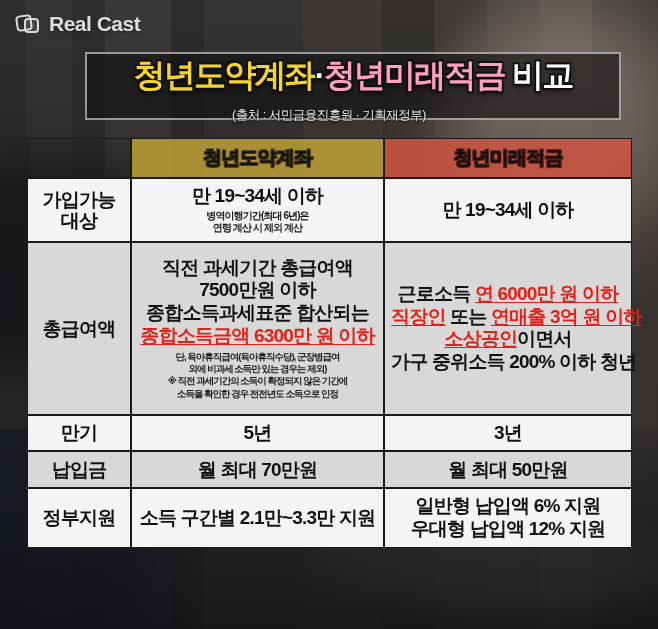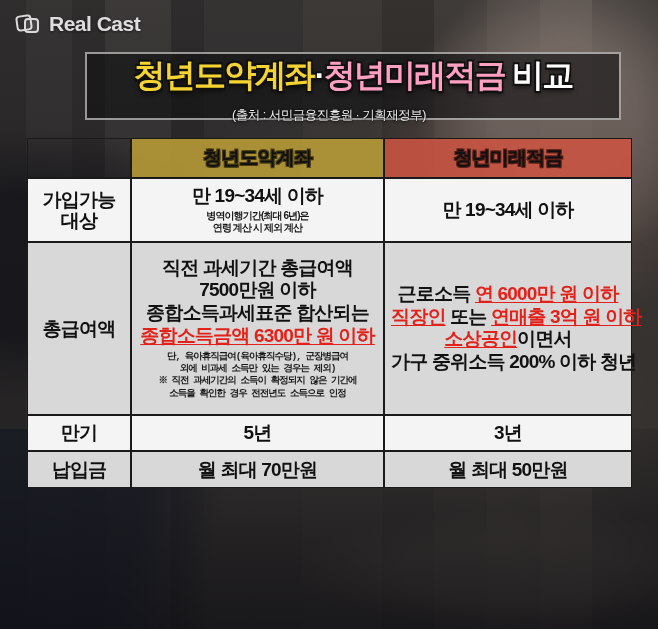--- a/index.html
+++ b/index.html
@@ -135,21 +135,21 @@
   tr.row-dark  td{ background:#d8d8d8; }
 
   .sub{
     display:block; font-size:10px; font-weight:bold;
     line-height:1.25; letter-spacing:-.9px; margin-top:2px; color:#1a1a1a;
   }
   .big{ display:block; font-size:19px; font-weight:bold; line-height:1.2; }
   .red-u{ color:#e32119; text-decoration:underline; text-underline-offset:2px; }
   .note{
     display:block; font-size:9.5px; font-weight:bold;
-    line-height:1.3; letter-spacing:-1px; margin-top:3px; color:#1a1a1a;font-family:Liberation Mono, monospace;
+    line-height:1.3; letter-spacing:-1px; margin-top:3px; color:#1a1a1a;
   }
 
   .nowrap{ white-space:nowrap; }
 </style>
 </head>
 <body>
 
 <div id="bg-photo"></div>
 <div id="bg-veil"></div>
 
@@ -227,15 +227,25 @@
       <td class="val">5년</td>
       <td class="val">3년</td>
     </tr>
 
     <tr class="row-dark" style="height:37px;">
       <td class="lbl">납입금</td>
       <td class="val">월 최대 70만원</td>
       <td class="val">월 최대 50만원</td>
     </tr>
 
+    <tr class="row-light" style="height:57px;">
+      <td class="lbl">정부지원</td>
+      <td class="val">
+        <span class="big nowrap">소득 구간별 2.1만~3.3만 지원</span>
+      </td>
+      <td class="val">
+        <span class="big nowrap">일반형 납입액 6% 지원</span>
+        <span class="big nowrap">우대형 납입액 12% 지원</span>
+      </td>
+    </tr>
 
   </tbody>
 </table>
 
 </body></html>

